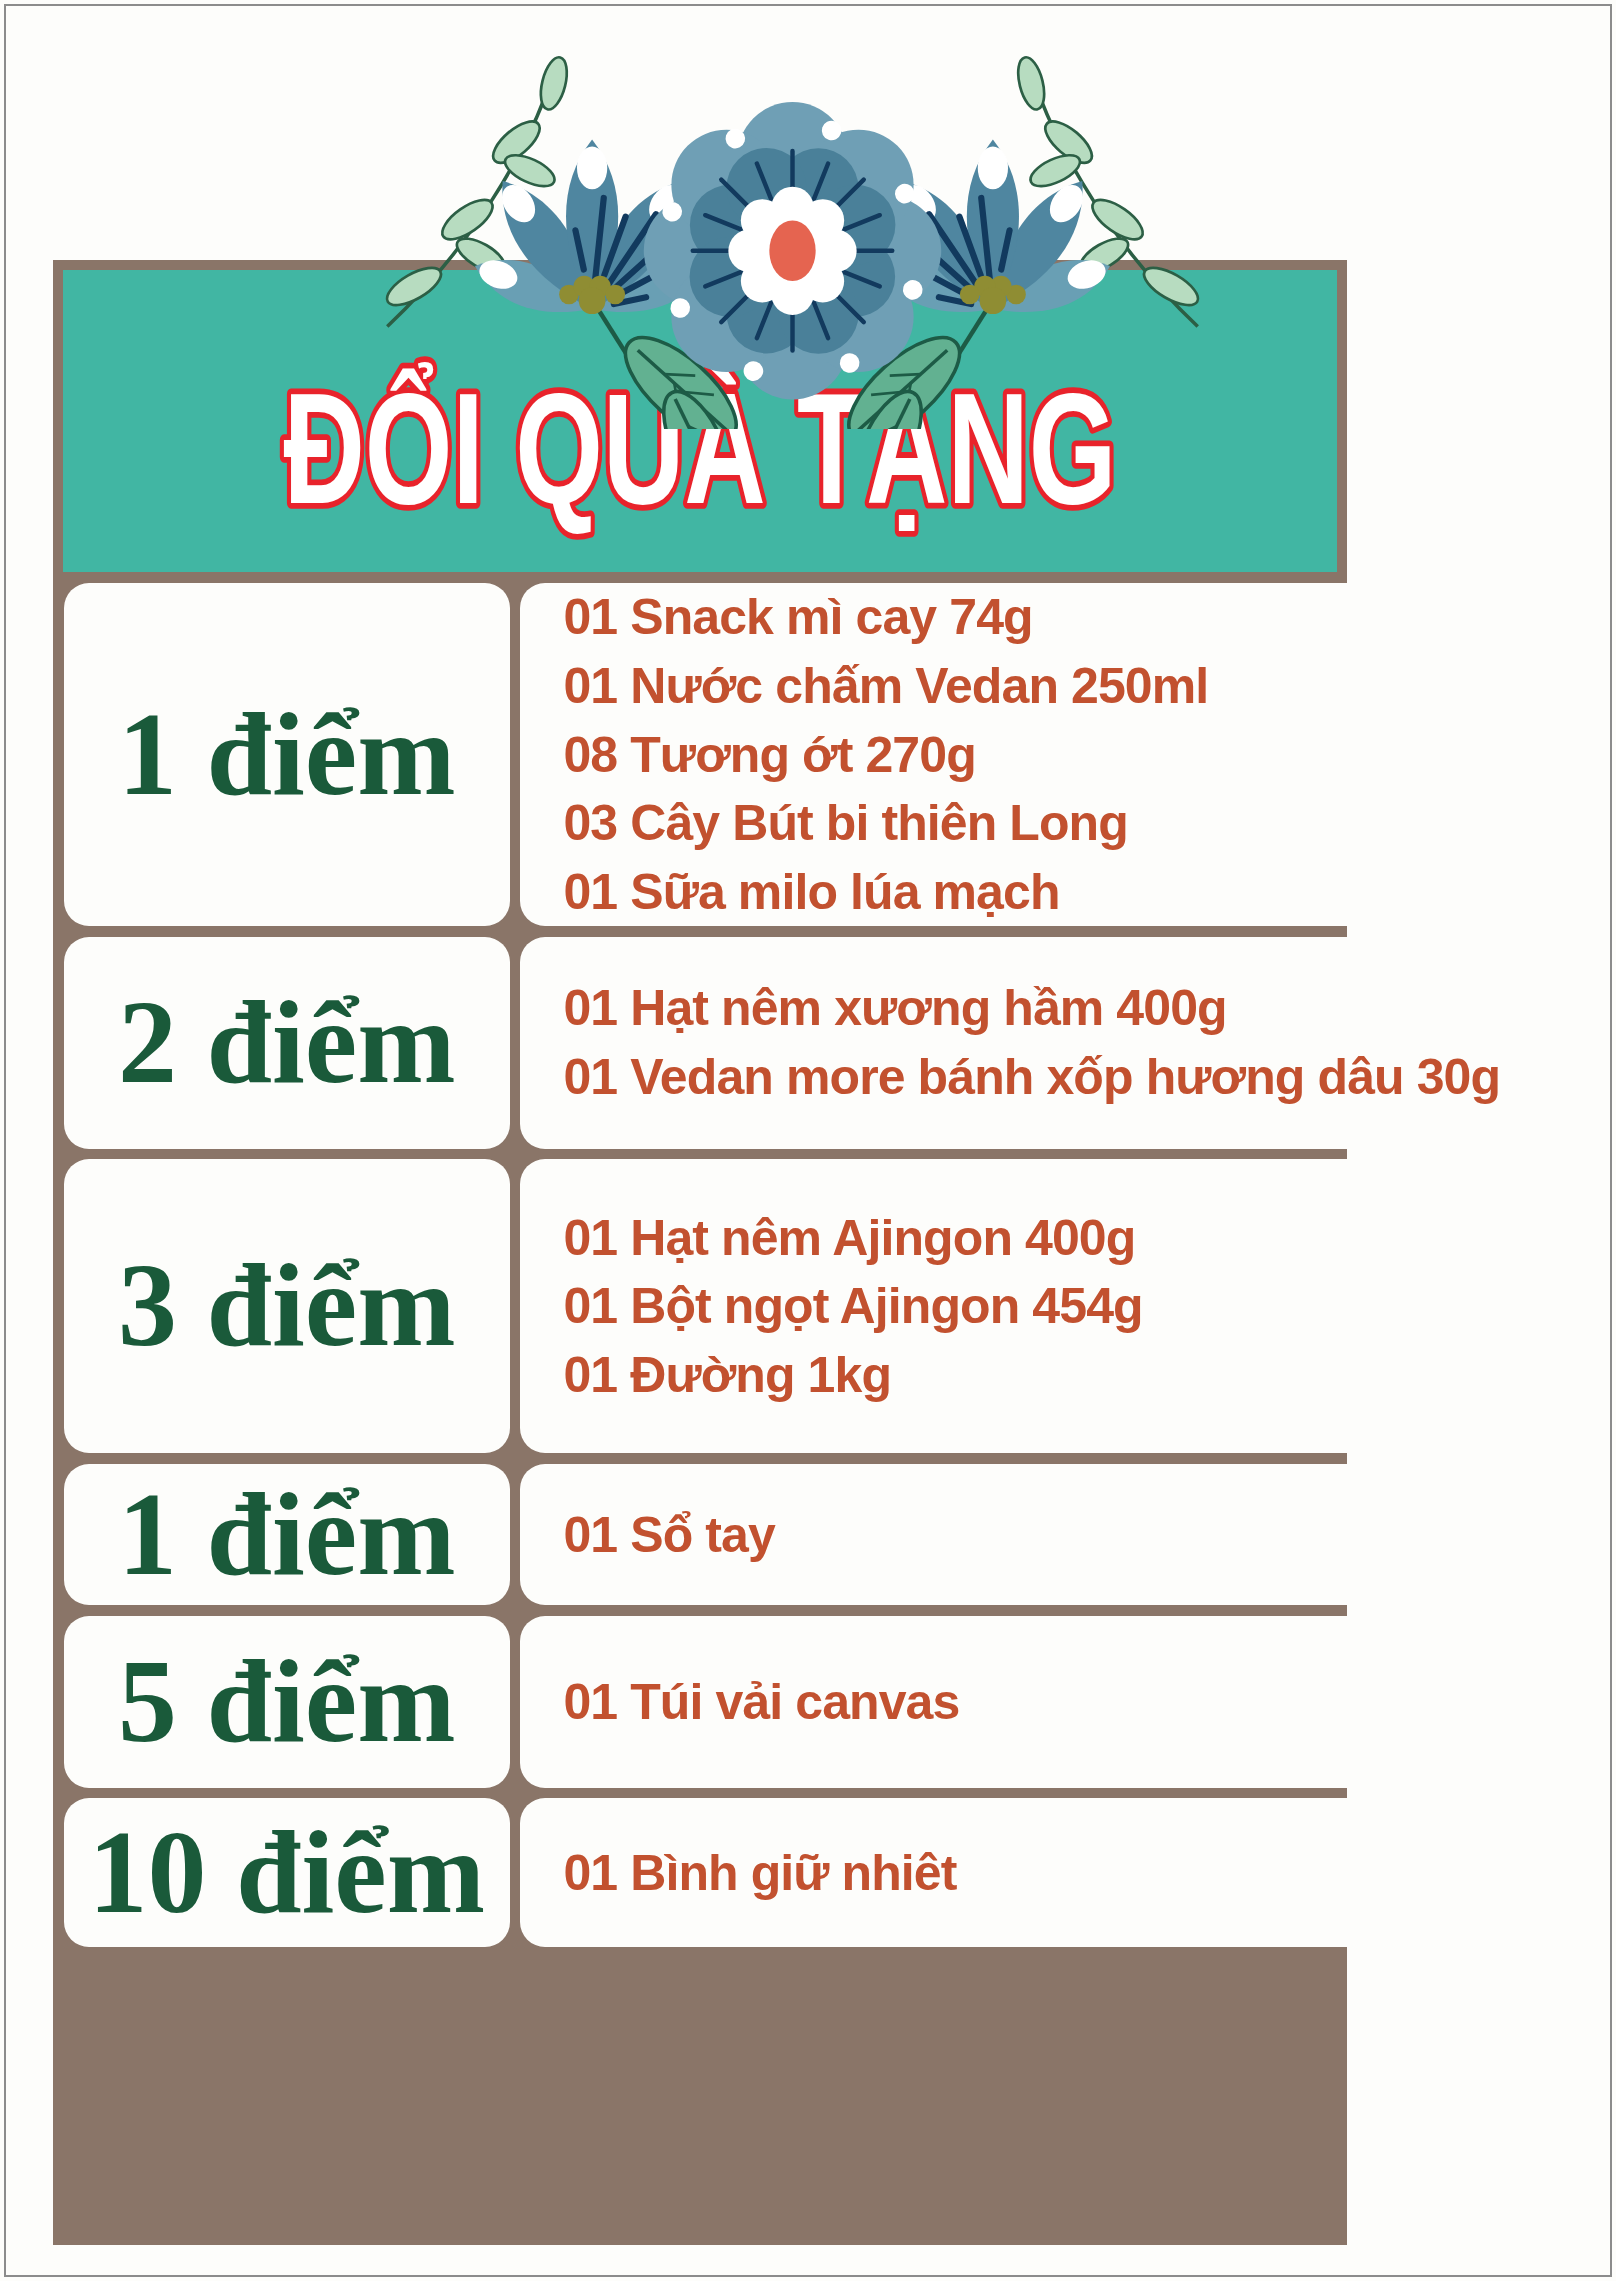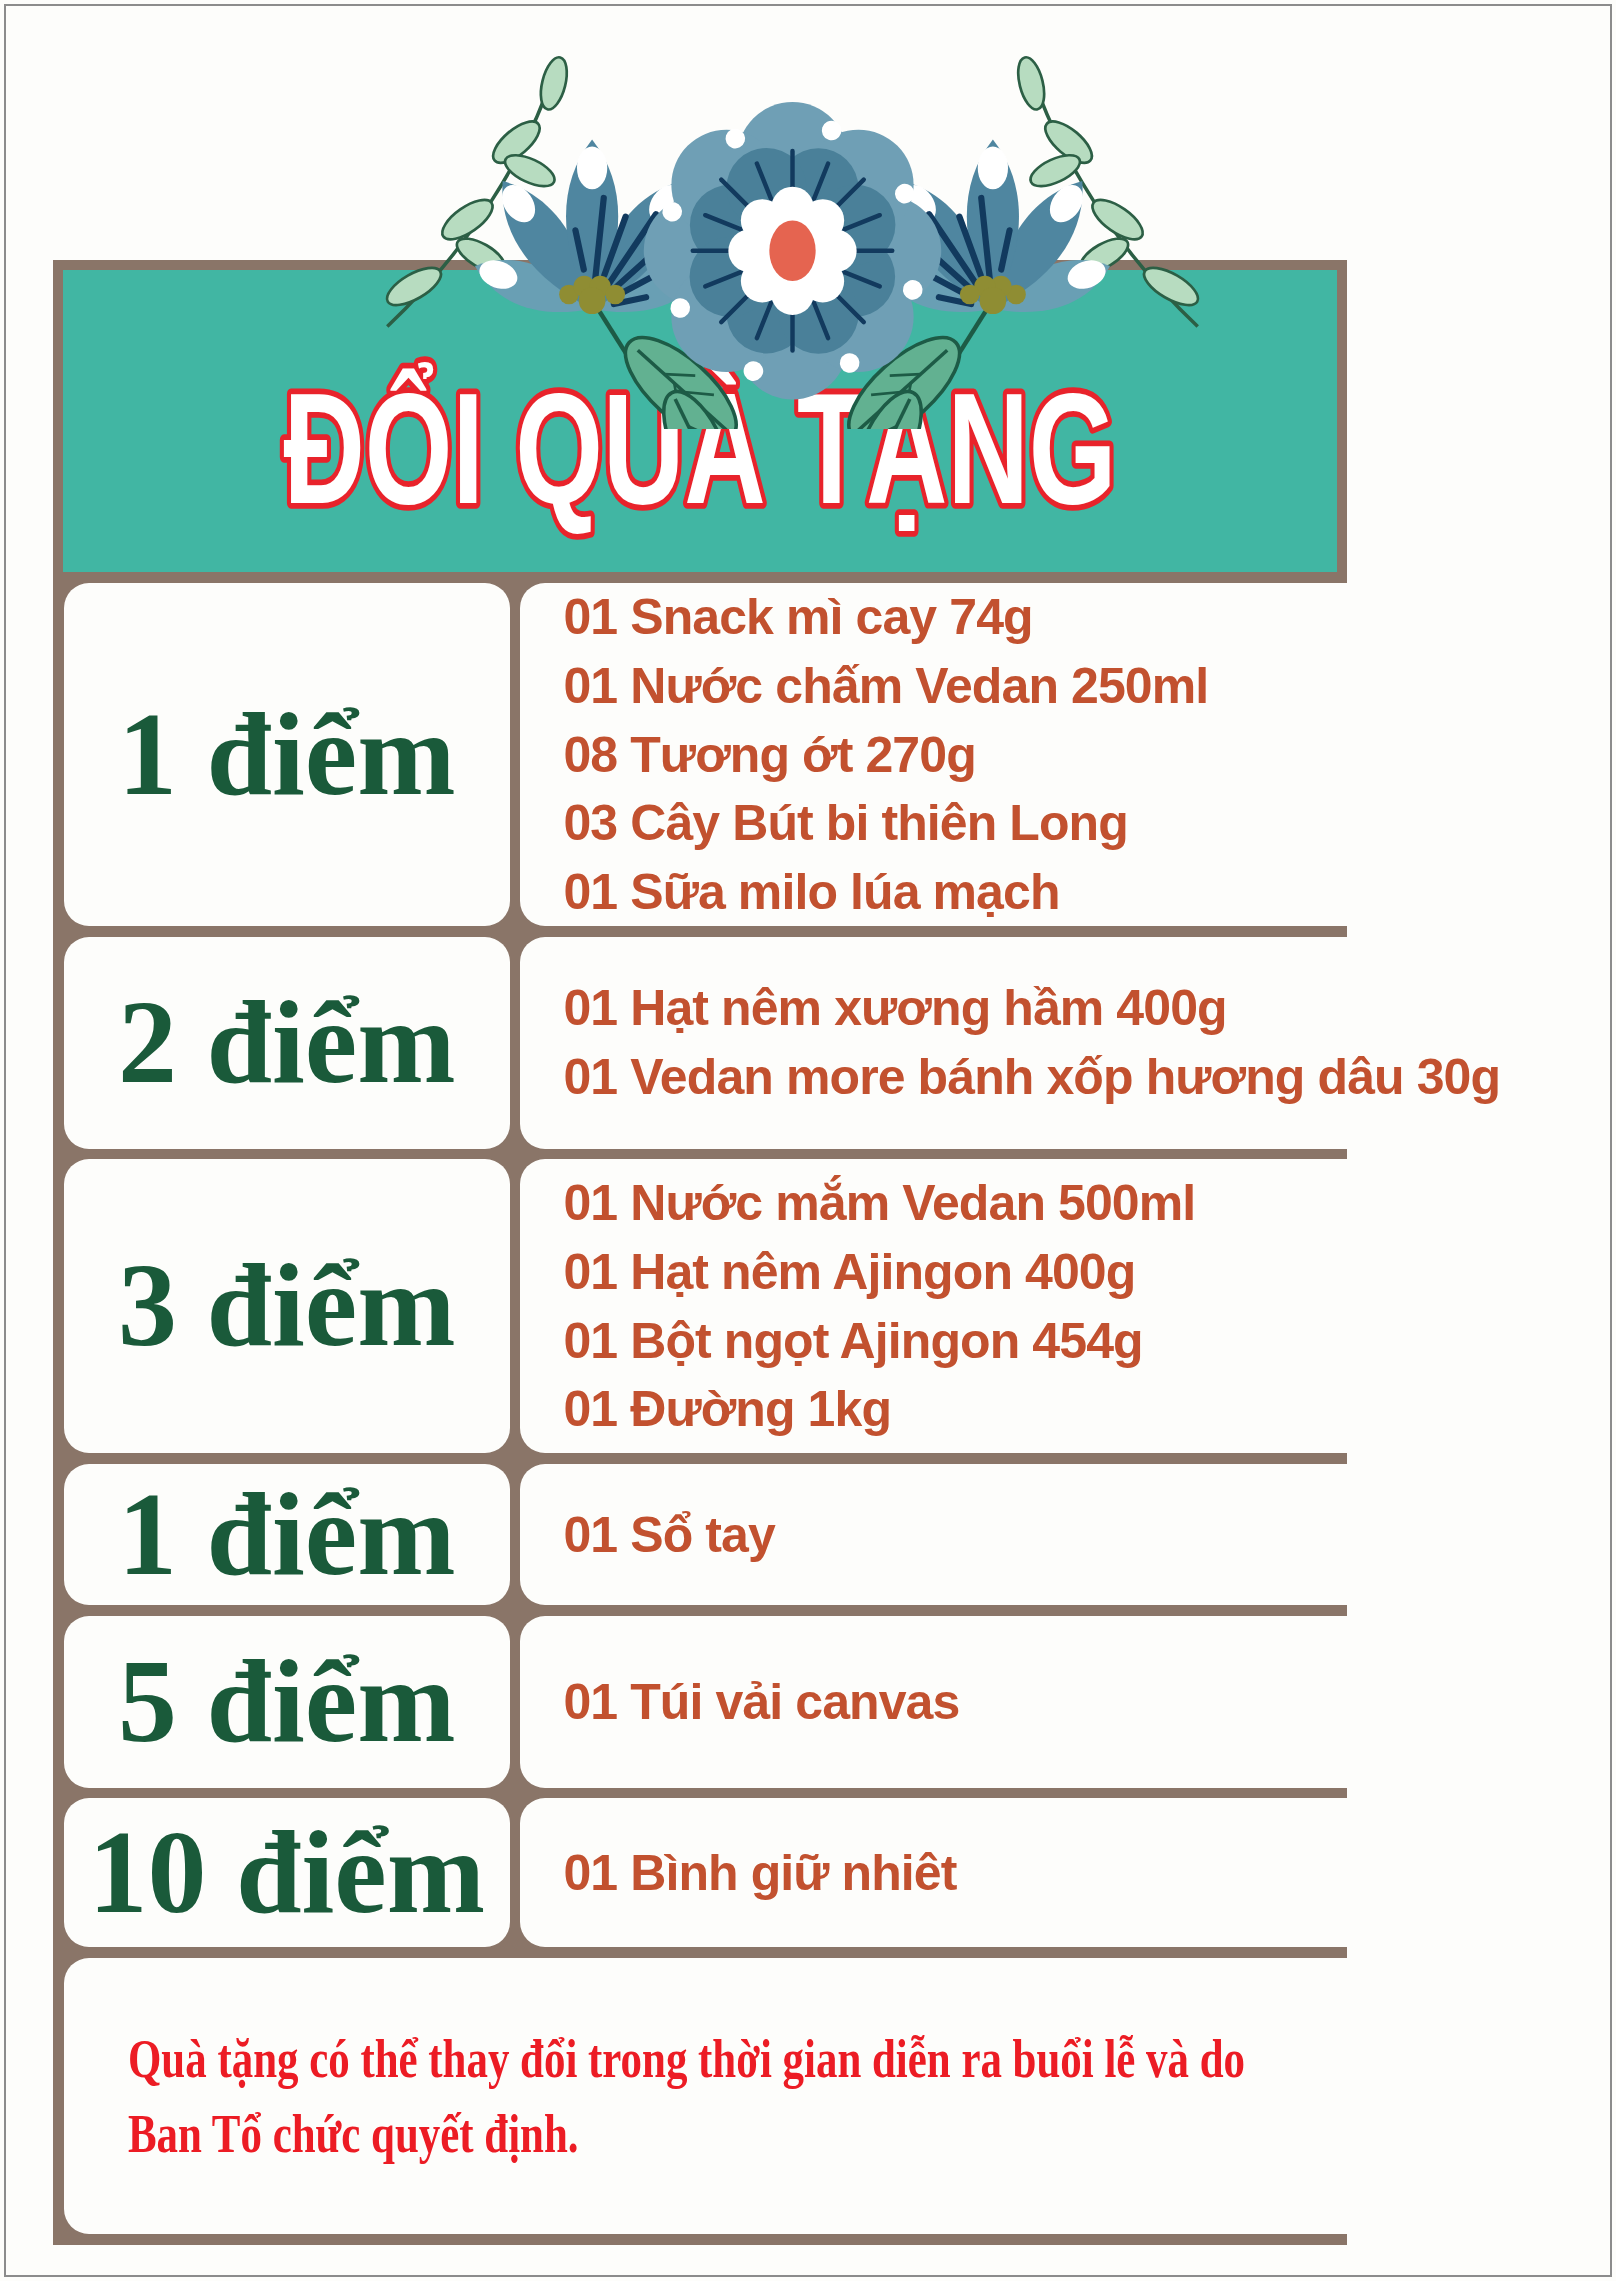--- a/index.html
+++ b/index.html
@@ -94,45 +94,40 @@
     </div>
 
     <div class="cell points-cell">2 điểm</div>
     <div class="cell items-cell">
       <div class="gift-item">01 Hạt nêm xương hầm 400g</div>
       <div class="gift-item">01 Vedan more bánh xốp hương dâu 30g</div>
     </div>
 
     <div class="cell points-cell">3 điểm</div>
     <div class="cell items-cell">
-      <div class="gift-item">01 Nước mắm Vedan 500ml</div>
       <div class="gift-item">01 Hạt nêm Ajingon 400g</div>
       <div class="gift-item">01 Bột ngọt Ajingon 454g</div>
       <div class="gift-item">01 Đường 1kg</div>
     </div>
 
     <div class="cell points-cell">1 điểm</div>
     <div class="cell items-cell">
       <div class="gift-item">01 Sổ tay</div>
     </div>
 
     <div class="cell points-cell">5 điểm</div>
     <div class="cell items-cell">
       <div class="gift-item">01 Túi vải canvas</div>
     </div>
 
     <div class="cell points-cell">10 điểm</div>
     <div class="cell items-cell">
       <div class="gift-item">01 Bình giữ nhiêt</div>
     </div>
 
-    <div class="cell note-cell">
-      <div class="note-line">Quà tặng có thể thay đổi trong thời gian diễn ra buổi lễ và do</div>
-      <div class="note-line">Ban Tổ chức quyết định.</div>
-    </div>
 
   </div>
 </div>
 
 <svg class="decoration" viewBox="0 0 960 440">
   <defs>
     <g id="sprig">
       <path d="M 215,30 C 185,130 115,240 25,325" fill="none" stroke="#2c5f45" stroke-width="4"></path>
       <ellipse cx="212" cy="52" rx="13" ry="30" fill="#b7dcc0" stroke="#2c5f45" stroke-width="3" transform="rotate(14 212 52)"></ellipse>
       <ellipse cx="170" cy="118" rx="14" ry="32" fill="#b7dcc0" stroke="#2c5f45" stroke-width="3" transform="rotate(50 170 118)"></ellipse>

